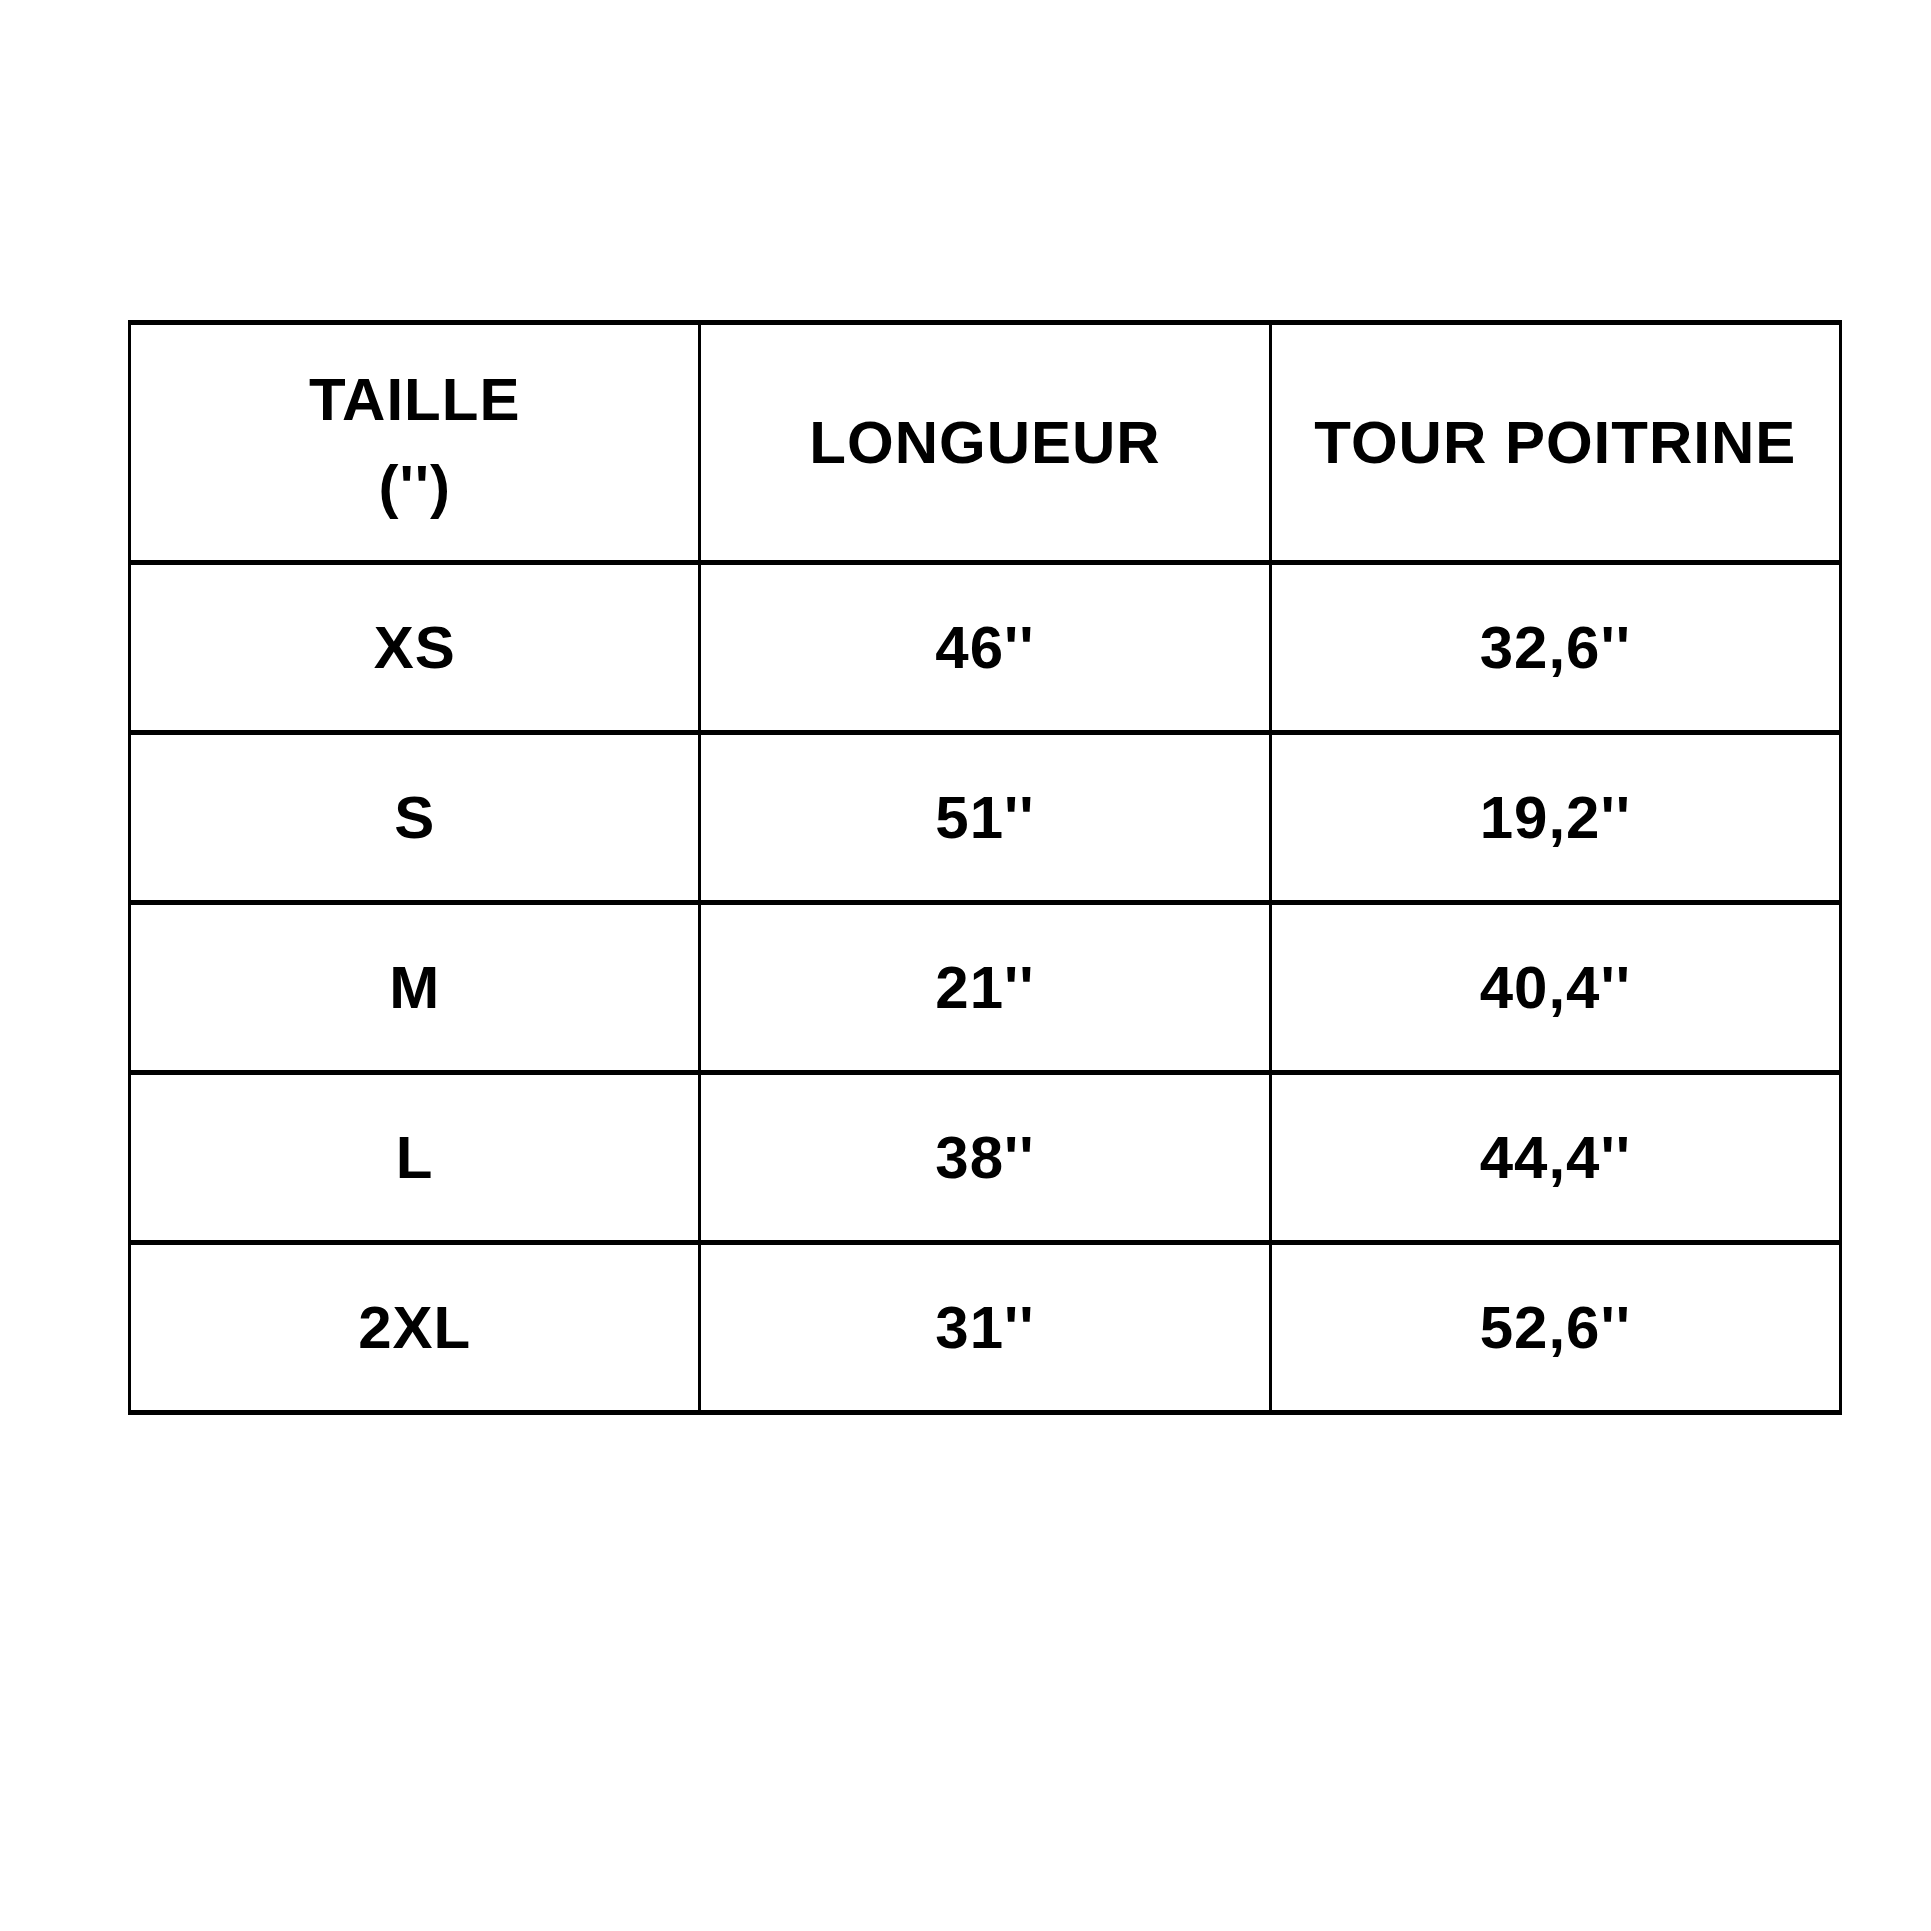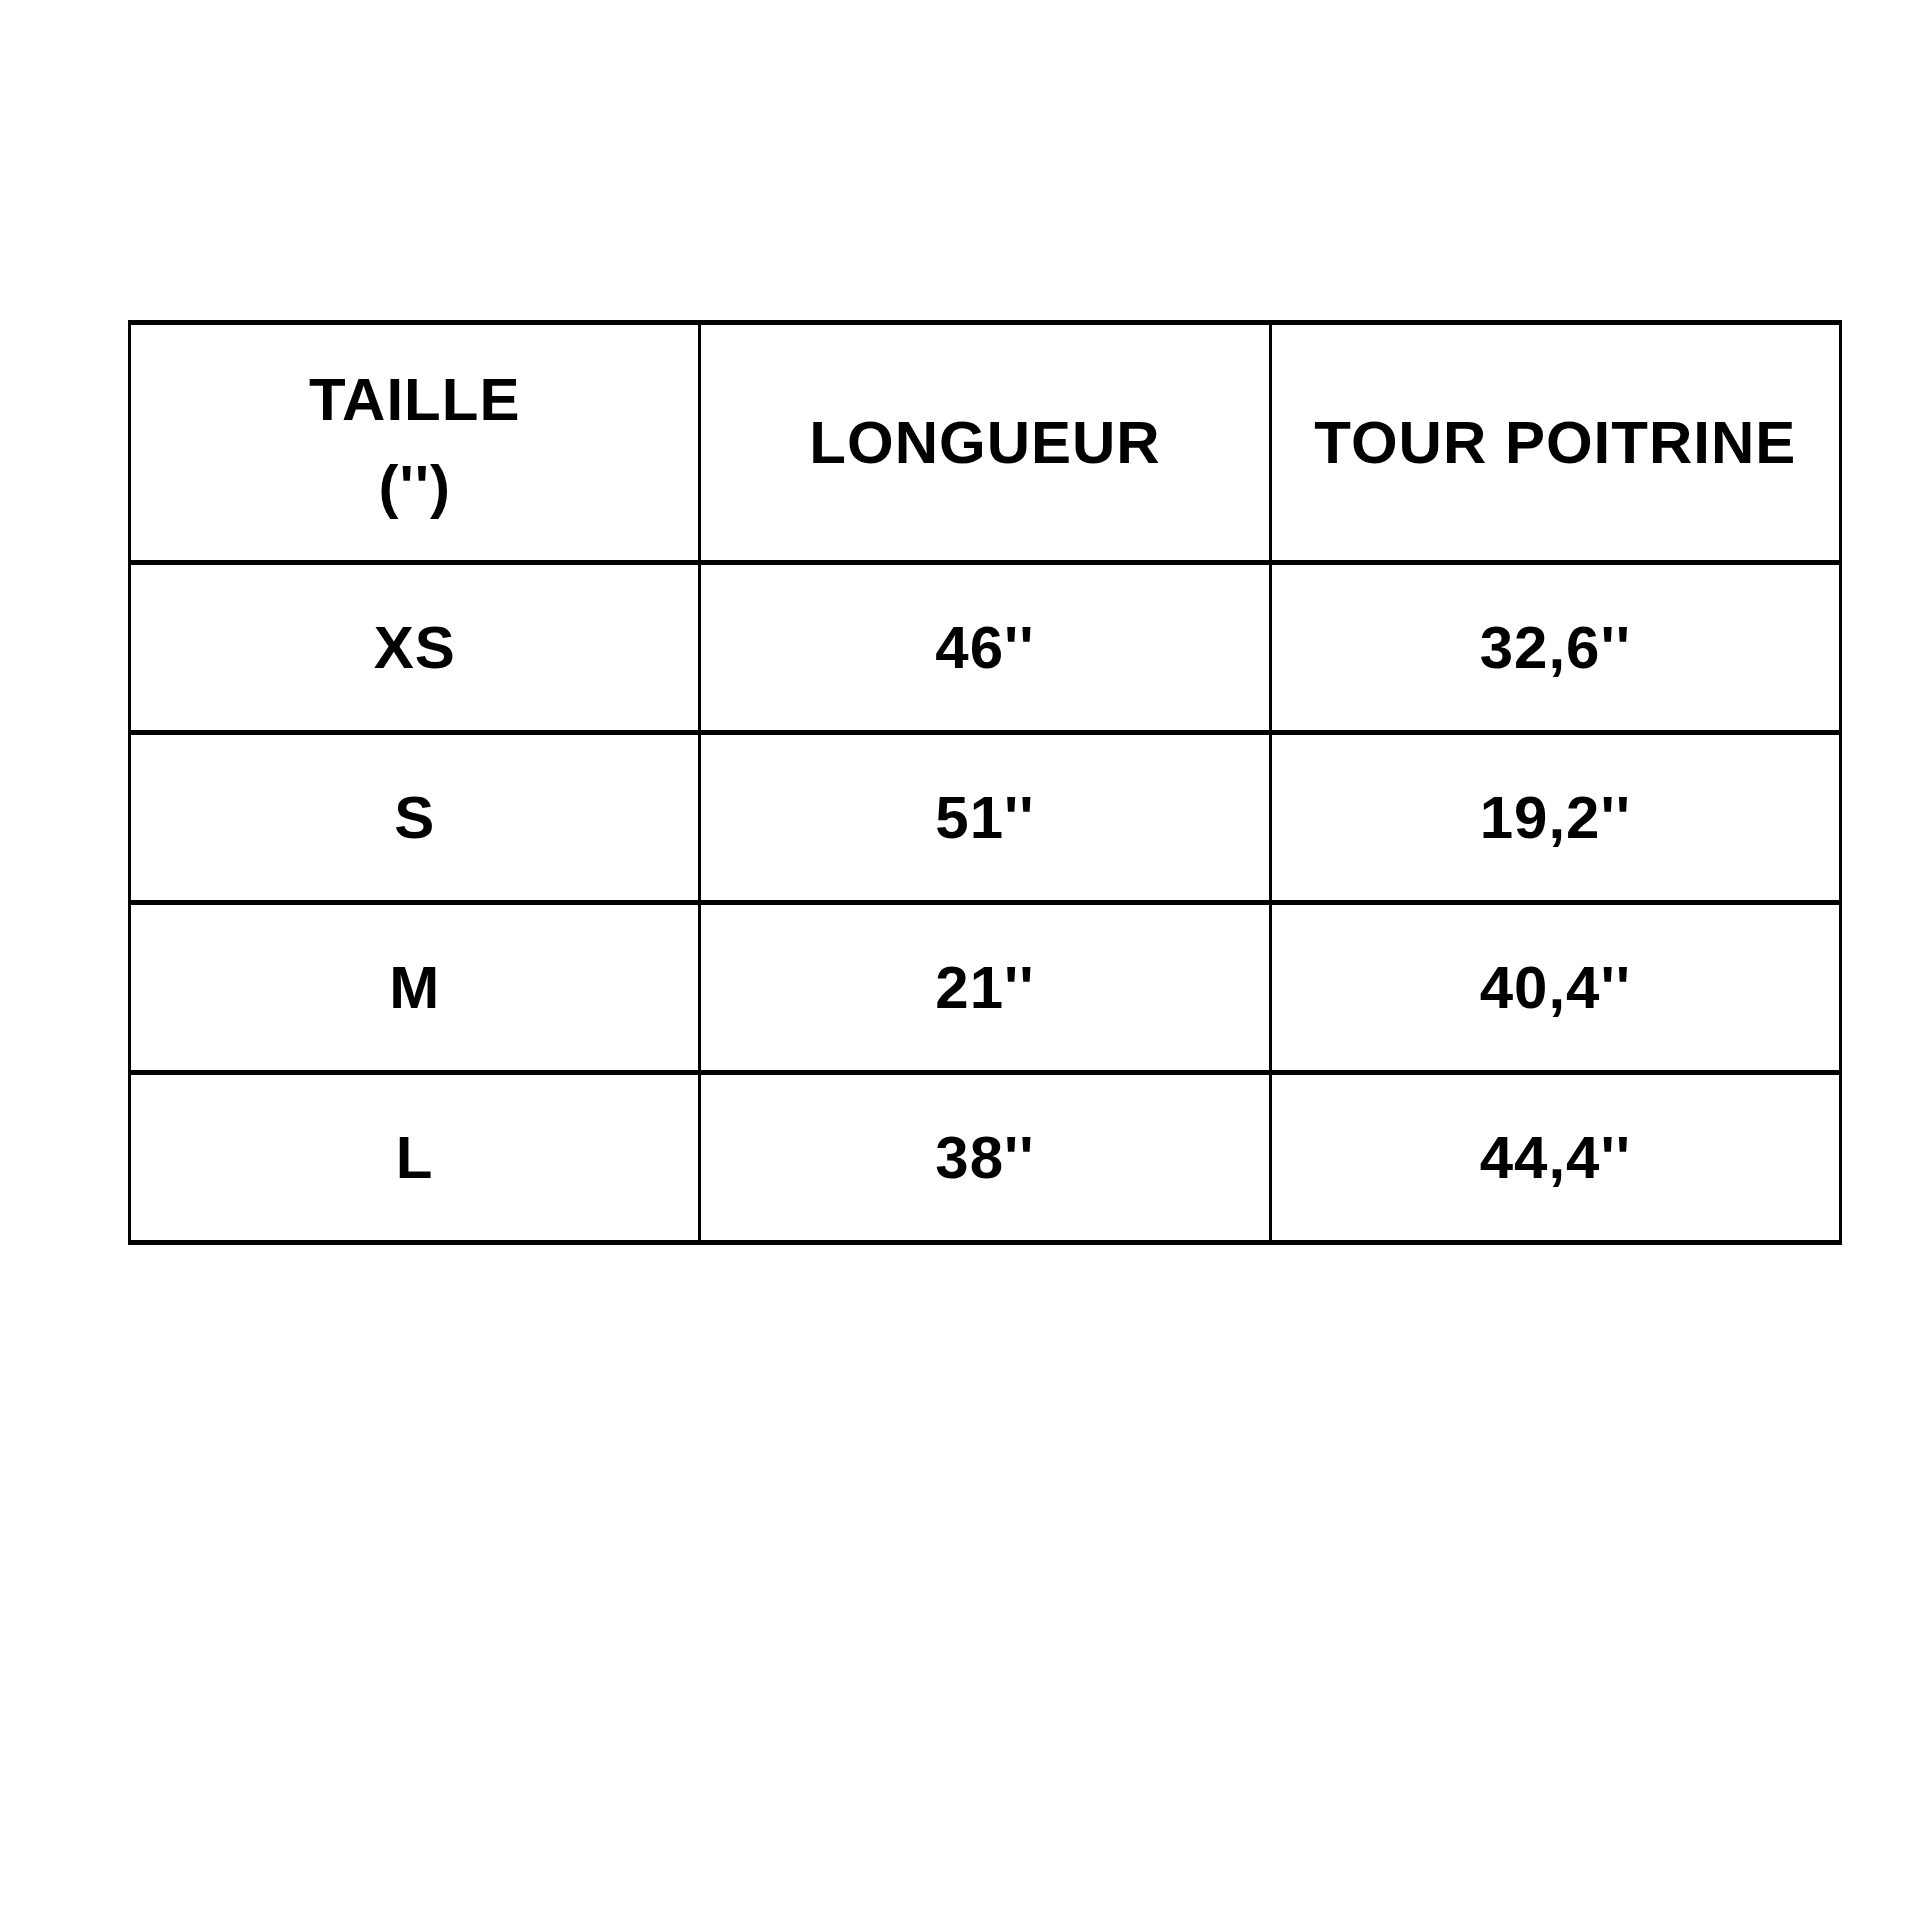--- a/index.html
+++ b/index.html
@@ -82,16 +82,21 @@
         <tr>
           <td>M</td>
           <td>21''</td>
           <td>40,4''</td>
         </tr>
         <tr>
           <td>L</td>
           <td>38''</td>
           <td>44,4''</td>
         </tr>
+        <tr>
+          <td>2XL</td>
+          <td>31''</td>
+          <td>52,6''</td>
+        </tr>
       </tbody>
   </table>
 </div>
 
 
 </body></html>

